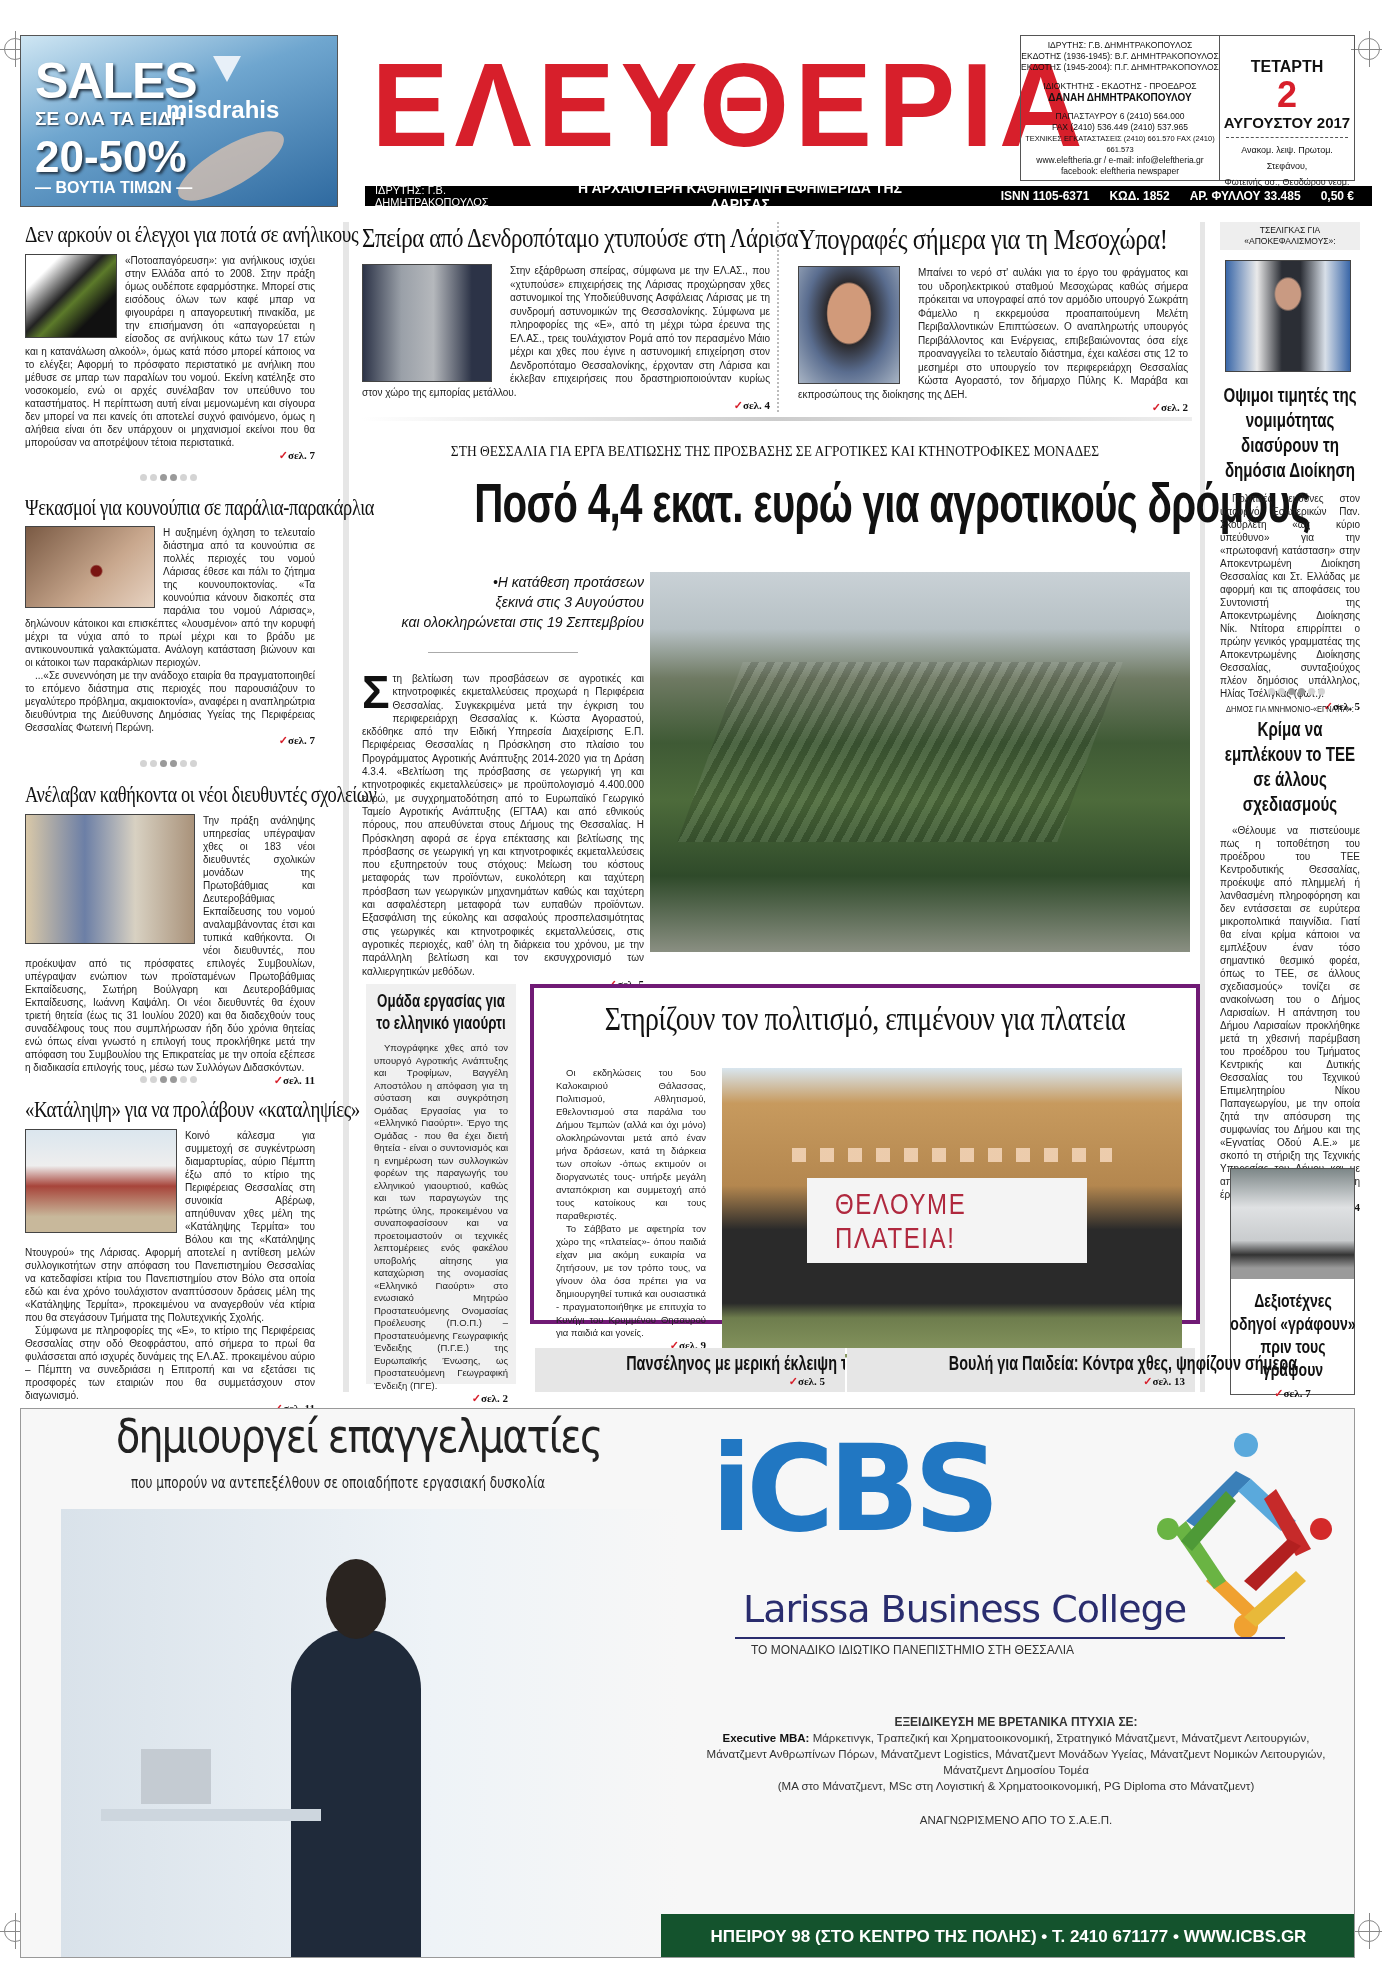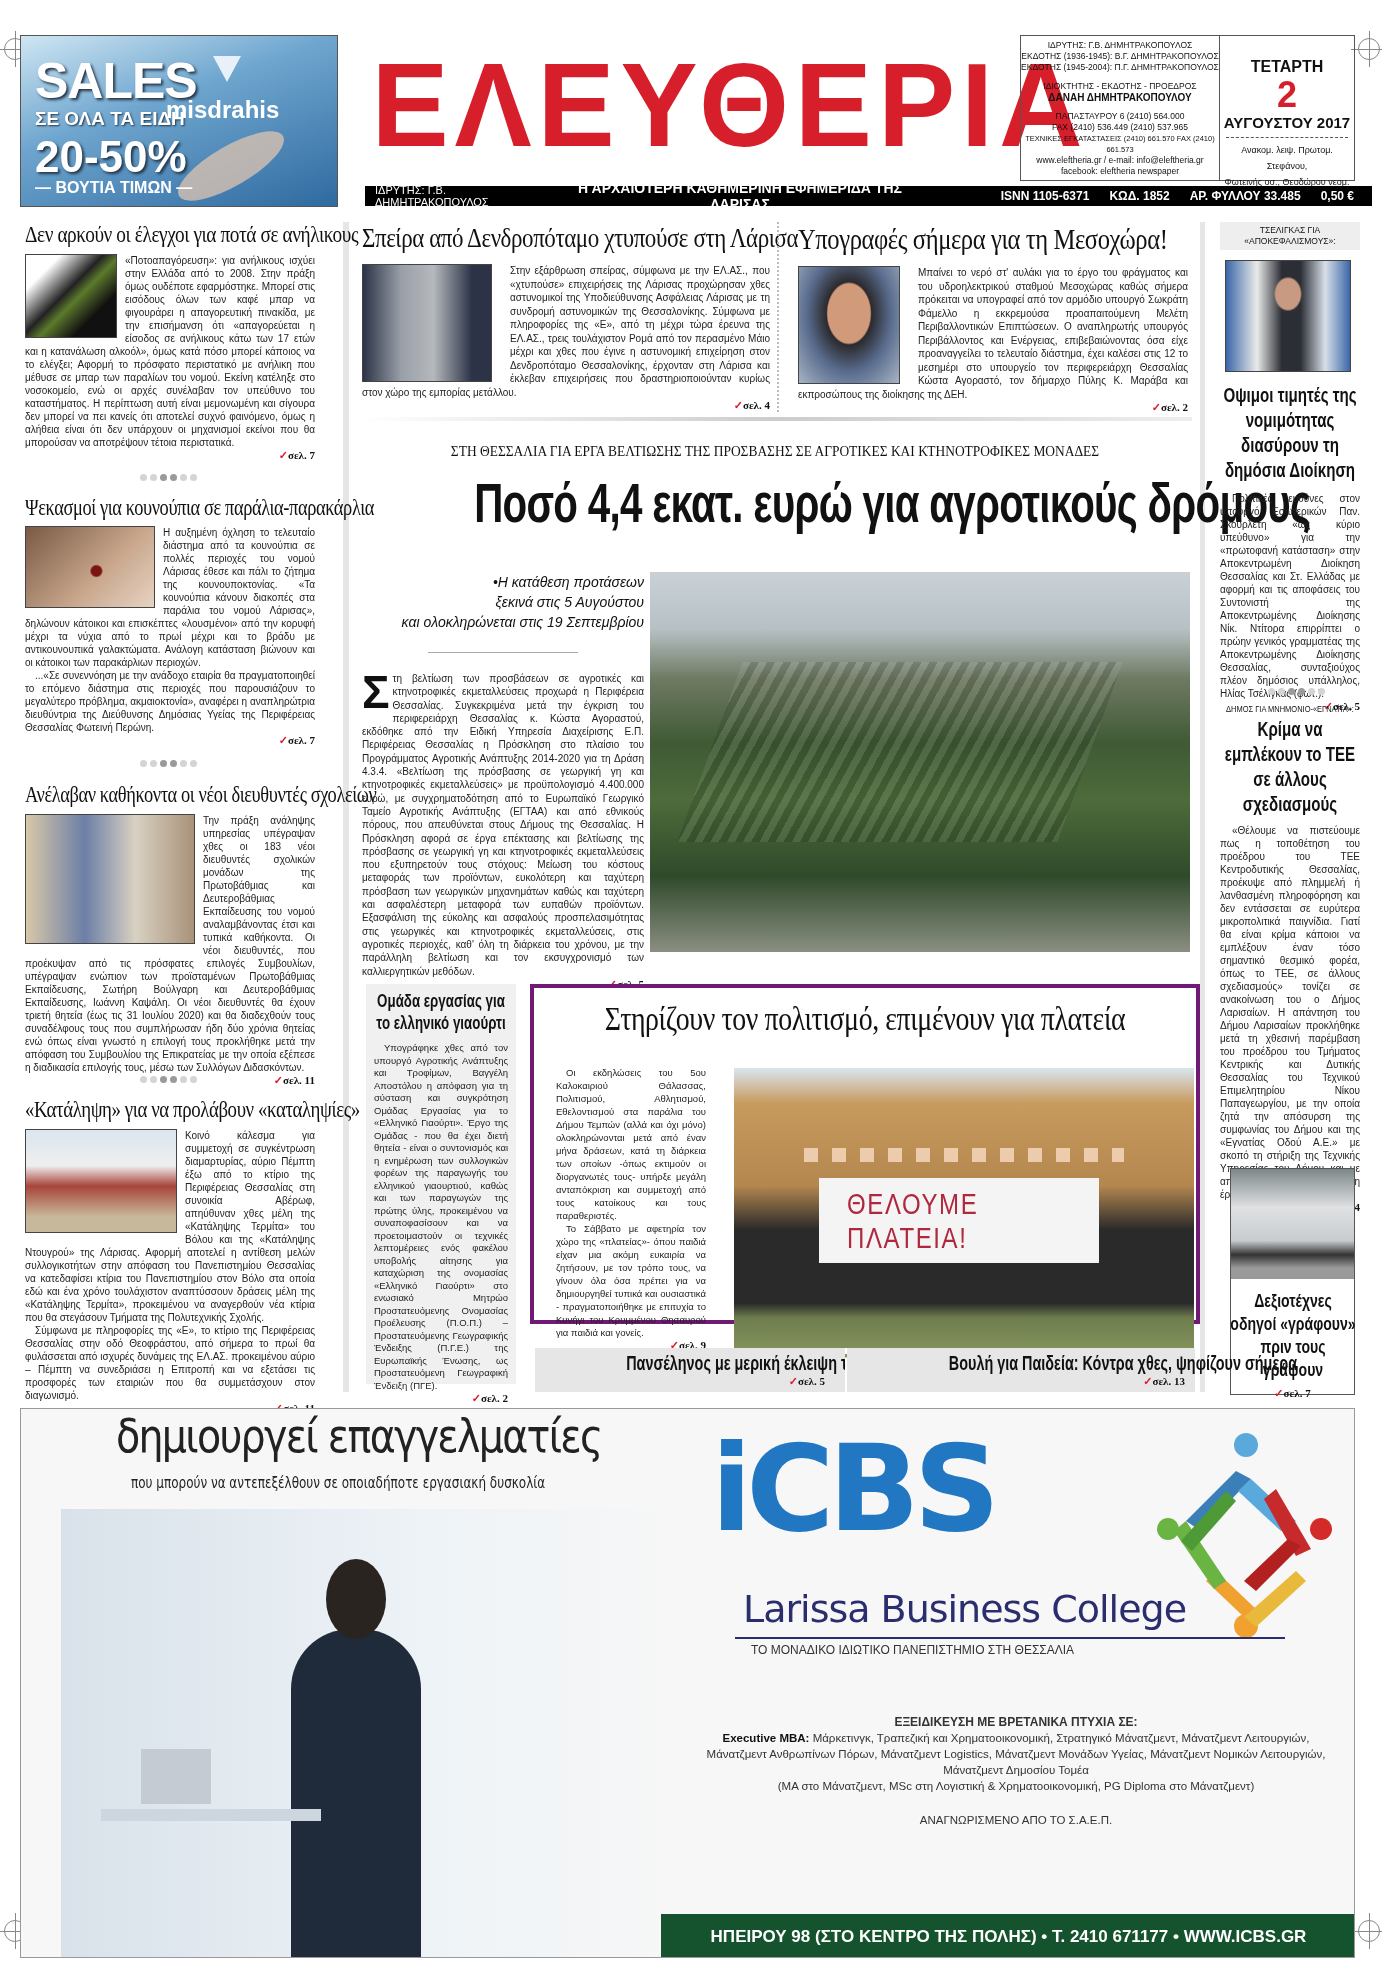--- a/index.html
+++ b/index.html
@@ -181,21 +181,21 @@
   <div class="photo" style="float:left;width:102px;height:118px;margin:10px 18px 0 0;background:radial-gradient(ellipse at 50% 40%,#d19a7a 0 30%,#2b2a2e 32%,#5a6d8f 60%,#a8b4c4)"></div>
   <div class="body" style="margin-top:10px;font-size:10px;line-height:13.5px">Μπαίνει το νερό στ' αυλάκι για το έργο του φράγματος και του υδροηλεκτρικού σταθμού Μεσοχώρας καθώς σήμερα πρόκειται να υπογραφεί από τον αρμόδιο υπουργό Σωκράτη Φάμελλο η εκκρεμούσα προαπαιτούμενη Μελέτη Περιβαλλοντικών Επιπτώσεων. Ο αναπληρωτής υπουργός Περιβάλλοντος και Ενέργειας, επιβεβαιώνοντας όσα είχε προαναγγείλει το τελευταίο διάστημα, έχει καλέσει στις 12 το μεσημέρι στο υπουργείο τον περιφερειάρχη Θεσσαλίας Κώστα Αγοραστό, τον δήμαρχο Πύλης Κ. Μαράβα και εκπροσώπους της διοίκησης της ΔΕΗ.</div>
   <div class="ref"><span class="tick">✓</span><span>σελ. 2</span></div>
 </div>
 <div class="abs" style="left:362px;top:417px;width:830px;height:4px;background:linear-gradient(90deg,#fff,#ccc,#eee)"></div>
 
 <div class="abs" style="left:362px;top:444px;width:826px;text-align:center;font:14px 'Liberation Serif',serif;white-space:nowrap;transform:scaleX(.96)">ΣΤΗ ΘΕΣΣΑΛΙΑ ΓΙΑ ΕΡΓΑ ΒΕΛΤΙΩΣΗΣ ΤΗΣ ΠΡΟΣΒΑΣΗΣ ΣΕ ΑΓΡΟΤΙΚΕΣ ΚΑΙ ΚΤΗΝΟΤΡΟΦΙΚΕΣ ΜΟΝΑΔΕΣ</div>
 <div class="abs" style="left:358px;top:470px;width:830px;text-align:center;font:bold 56px 'Liberation Sans',sans-serif;white-space:nowrap;letter-spacing:-1px;transform:scaleX(.72);transform-origin:center">Ποσό 4,4 εκατ. ευρώ για αγροτικούς δρόμους</div>
 <div class="abs" style="left:362px;top:572px;width:282px;text-align:right;font:italic 14px/20px 'Liberation Sans',sans-serif">
   <div>•Η κατάθεση προτάσεων</div>
-  <div>ξεκινά στις 5 Αυγούστου</div>
+  <div>ξεκινά στις 3 Αυγούστου</div>
   <div>και ολοκληρώνεται στις 19 Σεπτεμβρίου</div>
   <div style="width:150px;height:1px;background:#aaa;margin:20px auto 0"></div>
 </div>
 <div class="abs" style="left:362px;top:672px;width:282px">
   <span style="float:left;font:bold 46px/40px 'Liberation Sans',sans-serif;margin-right:3px">Σ</span>
   <div class="body" style="line-height:13.3px">τη βελτίωση των προσβάσεων σε αγροτικές και κτηνοτροφικές εκμεταλλεύσεις προχωρά η Περιφέρεια Θεσσαλίας. Συγκεκριμένα μετά την έγκριση του περιφερειάρχη Θεσσαλίας κ. Κώστα Αγοραστού, εκδόθηκε από την Ειδική Υπηρεσία Διαχείρισης Ε.Π. Περιφέρειας Θεσσαλίας η Πρόσκληση στο πλαίσιο του Προγράμματος Αγροτικής Ανάπτυξης 2014-2020 για τη Δράση 4.3.4. «Βελτίωση της πρόσβασης σε γεωργική γη και κτηνοτροφικές εκμεταλλεύσεις» με προϋπολογισμό 4.400.000 ευρώ, με συγχρηματοδότηση από το Ευρωπαϊκό Γεωργικό Ταμείο Αγροτικής Ανάπτυξης (ΕΓΤΑΑ) και από εθνικούς πόρους, που απευθύνεται στους Δήμους της Θεσσαλίας. Η Πρόσκληση αφορά σε έργα επέκτασης και βελτίωσης της πρόσβασης σε γεωργική γη και κτηνοτροφικές εκμεταλλεύσεις που εξυπηρετούν τους στόχους: Μείωση του κόστους μεταφοράς των προϊόντων, ευκολότερη και ταχύτερη πρόσβαση των γεωργικών μηχανημάτων καθώς και ταχύτερη και ασφαλέστερη μεταφορά των ευπαθών προϊόντων. Εξασφάλιση της εύκολης και ασφαλούς προσπελασιμότητας στις γεωργικές και κτηνοτροφικές εκμεταλλεύσεις, στις αγροτικές περιοχές, καθ' όλη τη διάρκεια του χρόνου, με την παράλληλη βελτίωση και τον εκσυγχρονισμό των καλλιεργητικών μεθόδων.</div>
   <div class="ref"><span class="tick">✓</span><span>σελ. 5</span></div>
 </div>
 <div class="abs photo" style="left:650px;top:572px;width:540px;height:380px;border:none;background:linear-gradient(180deg,#c9d1d6 0%,#b7c1c5 15%,#6f7a63 28%,#3f5a35 45%,#4d6b3b 60%,#2f4a2a 80%,#8a8f82 100%)">
   <div style="position:absolute;left:60px;top:90px;width:380px;height:180px;background:repeating-linear-gradient(100deg,rgba(255,255,255,.08) 0 8px,rgba(0,0,0,.12) 8px 16px);transform:skewX(-20deg)"></div>
@@ -236,21 +236,21 @@
   <div class="ref"><span class="tick">✓</span><span>σελ. 2</span></div>
 </div>
 
 <div class="abs" style="left:530px;top:984px;width:670px;height:340px;border:4px solid #701a75;background:#fff">
   <div class="hl" style="margin-top:12px;text-align:center;font-size:34px;white-space:nowrap;transform:scaleX(.82);transform-origin:center">Στηρίζουν τον πολιτισμό, επιμένουν για πλατεία</div>
   <div style="position:absolute;left:22px;top:78px;width:150px">
     <div class="body" style="font-size:9.5px;line-height:13px;text-indent:10px">Οι εκδηλώσεις του 5ου Καλοκαιριού Θάλασσας, Πολιτισμού, Αθλητισμού, Εθελοντισμού στα παράλια του Δήμου Τεμπών (αλλά και όχι μόνο) ολοκληρώνονται μετά από έναν μήνα δράσεων, κατά τη διάρκεια των οποίων -όπως εκτιμούν οι διοργανωτές τους- υπήρξε μεγάλη ανταπόκριση και συμμετοχή από τους κατοίκους και τους παραθεριστές.</div>
     <div class="body" style="font-size:9.5px;line-height:13px;text-indent:10px">Το Σάββατο με αφετηρία τον χώρο της «πλατείας»- όπου παιδιά είχαν μια ακόμη ευκαιρία να ζητήσουν, με τον τρόπο τους, να γίνουν όλα όσα πρέπει για να δημιουργηθεί τυπικά και ουσιαστικά - πραγματοποιήθηκε με επιτυχία το Κυνήγι του Κρυμμένου Θησαυρού για παιδιά και γονείς.</div>
     <div class="ref"><span class="tick">✓</span><span>σελ. 9</span></div>
   </div>
-  <div class="photo" style="position:absolute;left:200px;top:80px;width:460px;height:294px;border:none;background:linear-gradient(180deg,#d9e6ef 0%,#c79a5e 12%,#b4874f 40%,#2a2a2a 55%,#2a2a2a 80%,#6e7d4d 85%,#8a9a62 100%)">
+  <div class="photo" style="position:absolute;left:188px;top:80px;width:460px;height:294px;border:none;background:linear-gradient(180deg,#d9e6ef 0%,#c79a5e 12%,#b4874f 40%,#2a2a2a 55%,#2a2a2a 80%,#6e7d4d 85%,#8a9a62 100%)">
     <div style="position:absolute;left:70px;top:80px;width:320px;height:14px;background:repeating-linear-gradient(90deg,#f2d3b6 0 14px,transparent 14px 28px);opacity:.9"></div>
     <div style="position:absolute;left:85px;top:110px;width:280px;height:85px;background:#f4f4f4;display:flex;align-items:center;justify-content:center">
       <span style="font:30px 'Liberation Sans',sans-serif;color:#b0283e;letter-spacing:2px;transform:scaleX(.8);display:block">ΘΕΛΟΥΜΕ ΠΛΑΤΕΙΑ!</span>
     </div>
   </div>
 </div>
 
 <div class="abs" style="left:535px;top:1348px;width:310px;height:44px;background:#e6e6e6;padding:4px 10px;text-align:right">
   <div style="font:bold 20px 'Liberation Sans',sans-serif;white-space:nowrap;transform:scaleX(.72);transform-origin:right">Πανσέληνος με μερική έκλειψη τη Δευτέρα</div>
   <div class="ref" style="margin-right:10px"><span class="tick">✓</span><span>σελ. 5</span></div>

